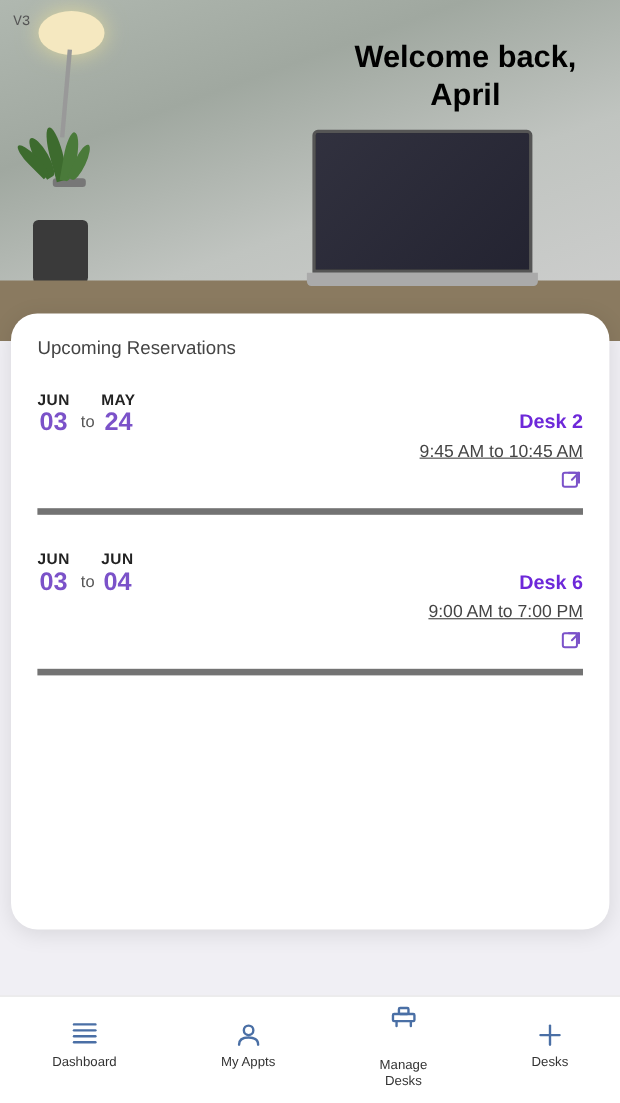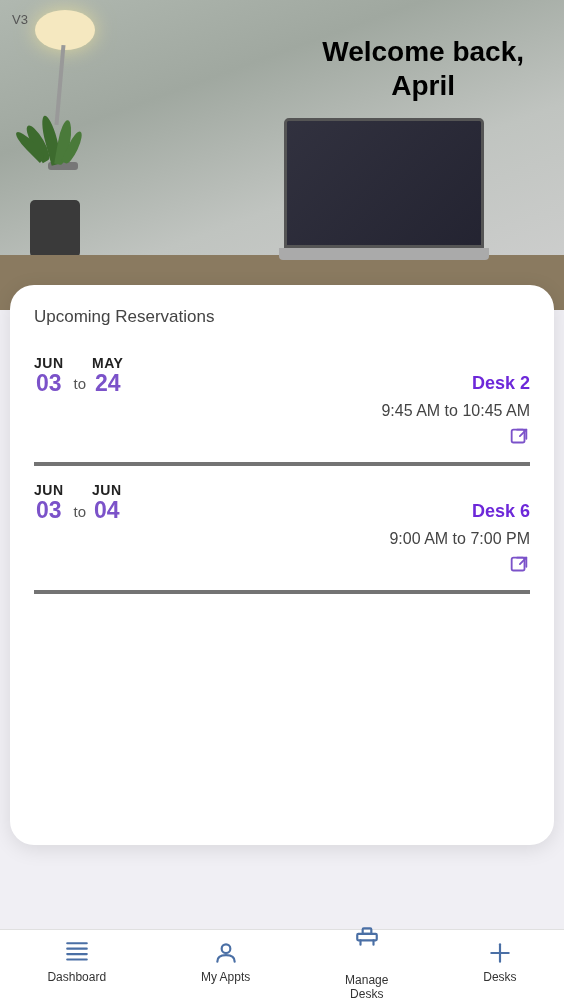--- a/index.html
+++ b/index.html
@@ -143,20 +143,21 @@
     }
 
     
     .version-tag {
       position: absolute;
       top: 12px;
       left: 12px;
       font-size: 13px;
       color: #555;
       font-weight: 500;
+      font-family: Liberation Mono, monospace;
     }
 
     
     .welcome-text {
       position: absolute;
       top: 35px;
       right: 40px;
       text-align: center;
     }
     .welcome-text h1 {
@@ -183,22 +184,22 @@
       text-align: left;
       font-size: 17px;
       color: #444;
       margin-bottom: 18px;
       font-weight: 400;
     }
 
     
     .reservation-item {
       padding: 10px 0 14px 0;
-      border-bottom: 4px solid #737373;
-      margin-bottom: 6px;
+      border-bottom: 6px solid #737373;
+      margin-bottom: 22px;
     }
 
     .reservation-dates-row {
       display: flex;
       align-items: baseline;
       gap: 0;
       margin-bottom: 6px;
     }
 
     .date-group {
@@ -241,38 +242,39 @@
 
     .time-row {
       display: flex;
       align-items: center;
       justify-content: flex-end;
     }
 
     .time-text {
       font-size: 16px;
       color: #444;
+      text-decoration: underline;
     }
 
     .external-link-icon {
       display: flex;
       justify-content: flex-end;
       margin-top: 6px;
       color: #7b52c9;
       font-size: 22px;
       cursor: pointer;
     }
 
     
     .bottom-nav {
       position: absolute;
       bottom: 0;
       left: 0;
       right: 0;
-      height: 74px;
+      height: 98px;
       background: white;
       border-top: 1px solid #e0e0e0;
       display: flex;
       align-items: center;
       justify-content: space-around;
       padding-bottom: 10px;
     }
 
     .nav-item {
       display: flex;

